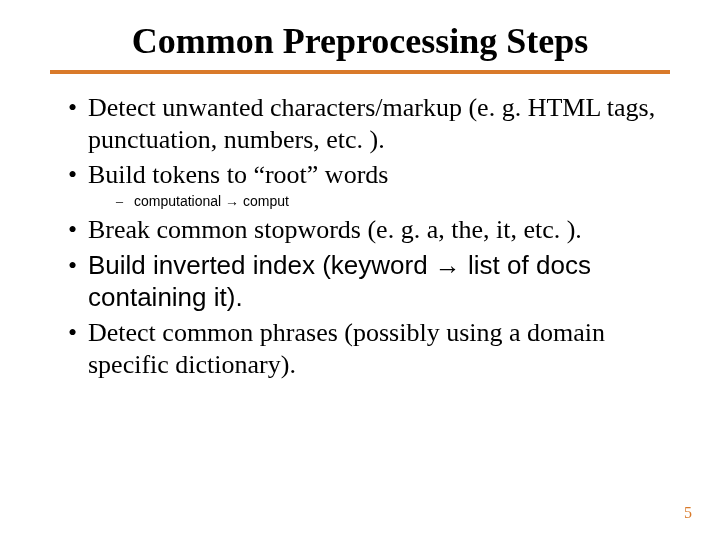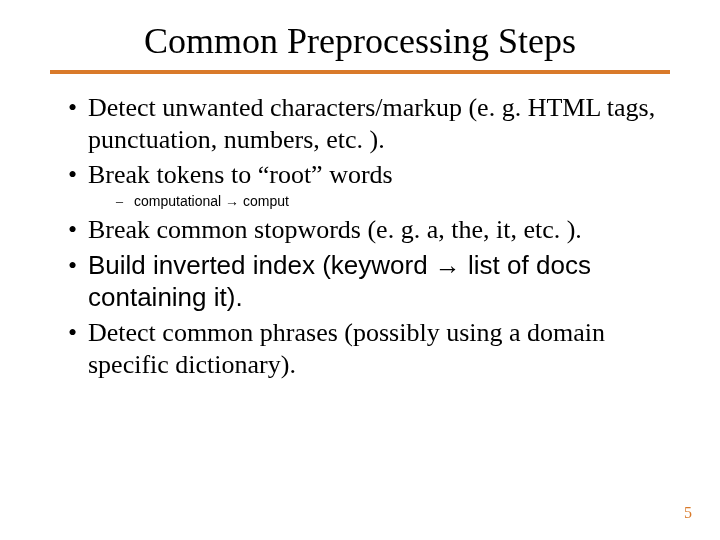--- a/index.html
+++ b/index.html
@@ -16,21 +16,21 @@
     box-sizing: border-box;
     width: 720px;
     height: 540px;
     padding: 20px 50px 30px 50px;
     position: relative;
   }
   .title {
     font-size: 36px;
     text-align: center;
     margin: 0 0 8px 0;
-    font-weight: normal;
+    font-weight: bold;
   }
   .rule {
     border: none;
     border-top: 4px solid #d97a2a;
     margin: 0 0 18px 0;
     width: 100%;
   }
   ul.top {
     list-style: none;
     margin: 0;
@@ -79,21 +79,21 @@
 </style>
 </head>
 <body>
 
 <div class="slide">
   <h1 class="title">Common Preprocessing Steps</h1>
   <hr class="rule">
   <ul class="top">
     <li><span>Detect unwanted characters/markup  (e. g. HTML tags, punctuation, numbers, etc. ).</span></li>
     <li>
-      <span>Break tokens to “root” words</span>
+      <span>Build tokens to “root” words</span>
       <ul class="sub">
         <li><span class="arrow">computational → comput</span></li>
       </ul>
     </li>
     <li><span>Break common stopwords (e. g. a, the, it, etc. ).</span></li>
     <li><span class="arrow">Build inverted index (keyword → list of docs containing it).</span></li>
     <li><span>Detect common phrases (possibly using a domain specific dictionary).</span></li>
   </ul>
   <div class="pagenum">5</div>
 </div>

